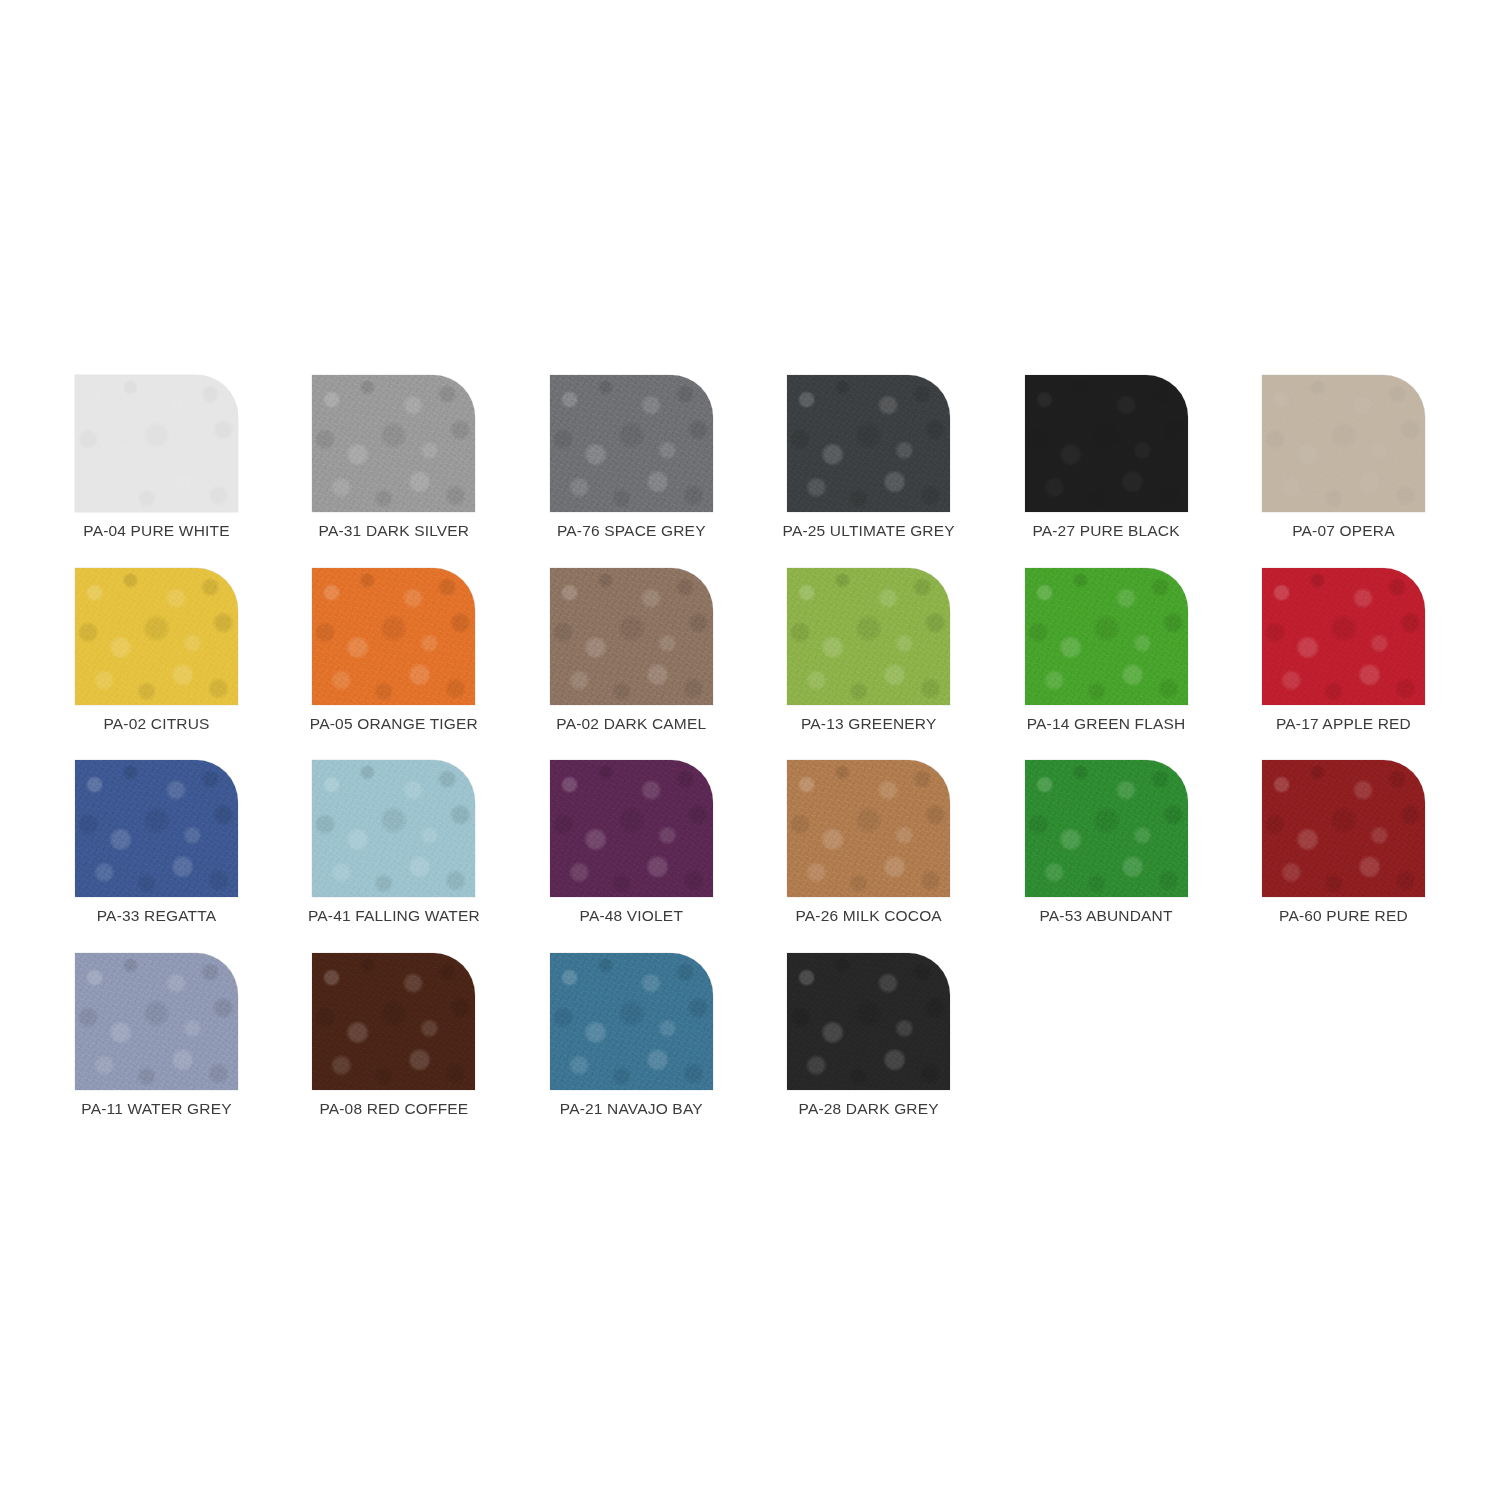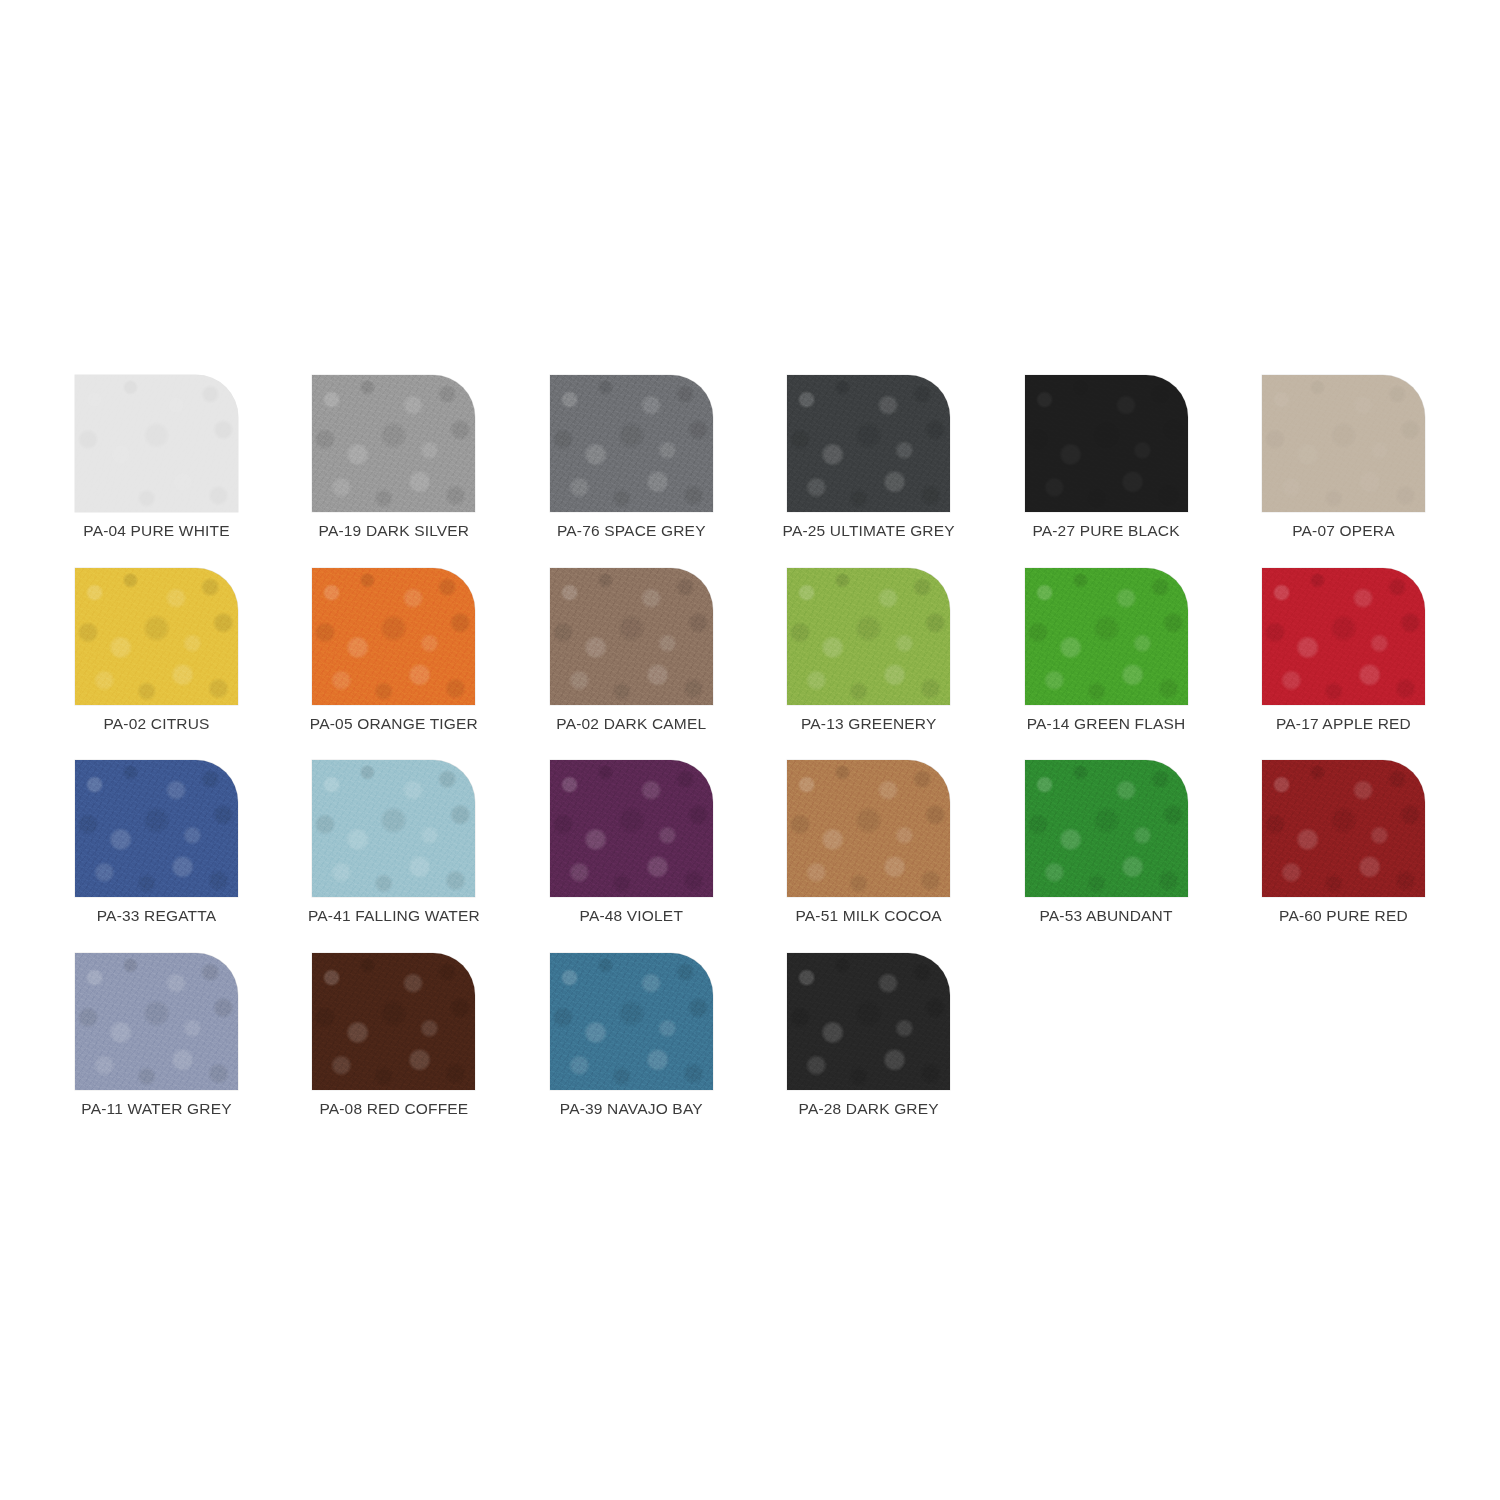--- a/index.html
+++ b/index.html
@@ -104,21 +104,21 @@
 </head>
 <body style="background: rgb(255, 255, 255);">
 
 <div id="swatch-board">
     <div class="swatch-cell">
       <div class="swatch-chip flat" style="background-color: rgb(230, 230, 230);"></div>
       <div class="swatch-label">PA-04 PURE WHITE</div>
     </div>
     <div class="swatch-cell">
       <div class="swatch-chip" style="background-color: rgb(154, 154, 154);"></div>
-      <div class="swatch-label">PA-19 DARK SILVER</div>
+      <div class="swatch-label">PA-31 DARK SILVER</div>
     </div>
     <div class="swatch-cell">
       <div class="swatch-chip" style="background-color: rgb(110, 112, 116);"></div>
       <div class="swatch-label">PA-76 SPACE GREY</div>
     </div>
     <div class="swatch-cell">
       <div class="swatch-chip" style="background-color: rgb(60, 63, 65);"></div>
       <div class="swatch-label">PA-25 ULTIMATE GREY</div>
     </div>
     <div class="swatch-cell">
@@ -160,39 +160,39 @@
     <div class="swatch-cell">
       <div class="swatch-chip" style="background-color: rgb(156, 195, 206);"></div>
       <div class="swatch-label">PA-41 FALLING WATER</div>
     </div>
     <div class="swatch-cell">
       <div class="swatch-chip" style="background-color: rgb(91, 40, 83);"></div>
       <div class="swatch-label">PA-48 VIOLET</div>
     </div>
     <div class="swatch-cell">
       <div class="swatch-chip" style="background-color: rgb(176, 124, 79);"></div>
-      <div class="swatch-label">PA-51 MILK COCOA</div>
+      <div class="swatch-label">PA-26 MILK COCOA</div>
     </div>
     <div class="swatch-cell">
       <div class="swatch-chip" style="background-color: rgb(46, 139, 49);"></div>
       <div class="swatch-label">PA-53 ABUNDANT</div>
     </div>
     <div class="swatch-cell">
       <div class="swatch-chip" style="background-color: rgb(142, 30, 32);"></div>
       <div class="swatch-label">PA-60 PURE RED</div>
     </div>
     <div class="swatch-cell">
       <div class="swatch-chip" style="background-color: rgb(144, 153, 180);"></div>
       <div class="swatch-label">PA-11 WATER GREY</div>
     </div>
     <div class="swatch-cell">
       <div class="swatch-chip" style="background-color: rgb(74, 37, 23);"></div>
       <div class="swatch-label">PA-08 RED COFFEE</div>
     </div>
     <div class="swatch-cell">
       <div class="swatch-chip" style="background-color: rgb(60, 116, 146);"></div>
-      <div class="swatch-label">PA-39 NAVAJO BAY</div>
+      <div class="swatch-label">PA-21 NAVAJO BAY</div>
     </div>
     <div class="swatch-cell">
       <div class="swatch-chip" style="background-color: rgb(39, 39, 39);"></div>
       <div class="swatch-label">PA-28 DARK GREY</div>
     </div>
   </div>
 
 </body></html>

